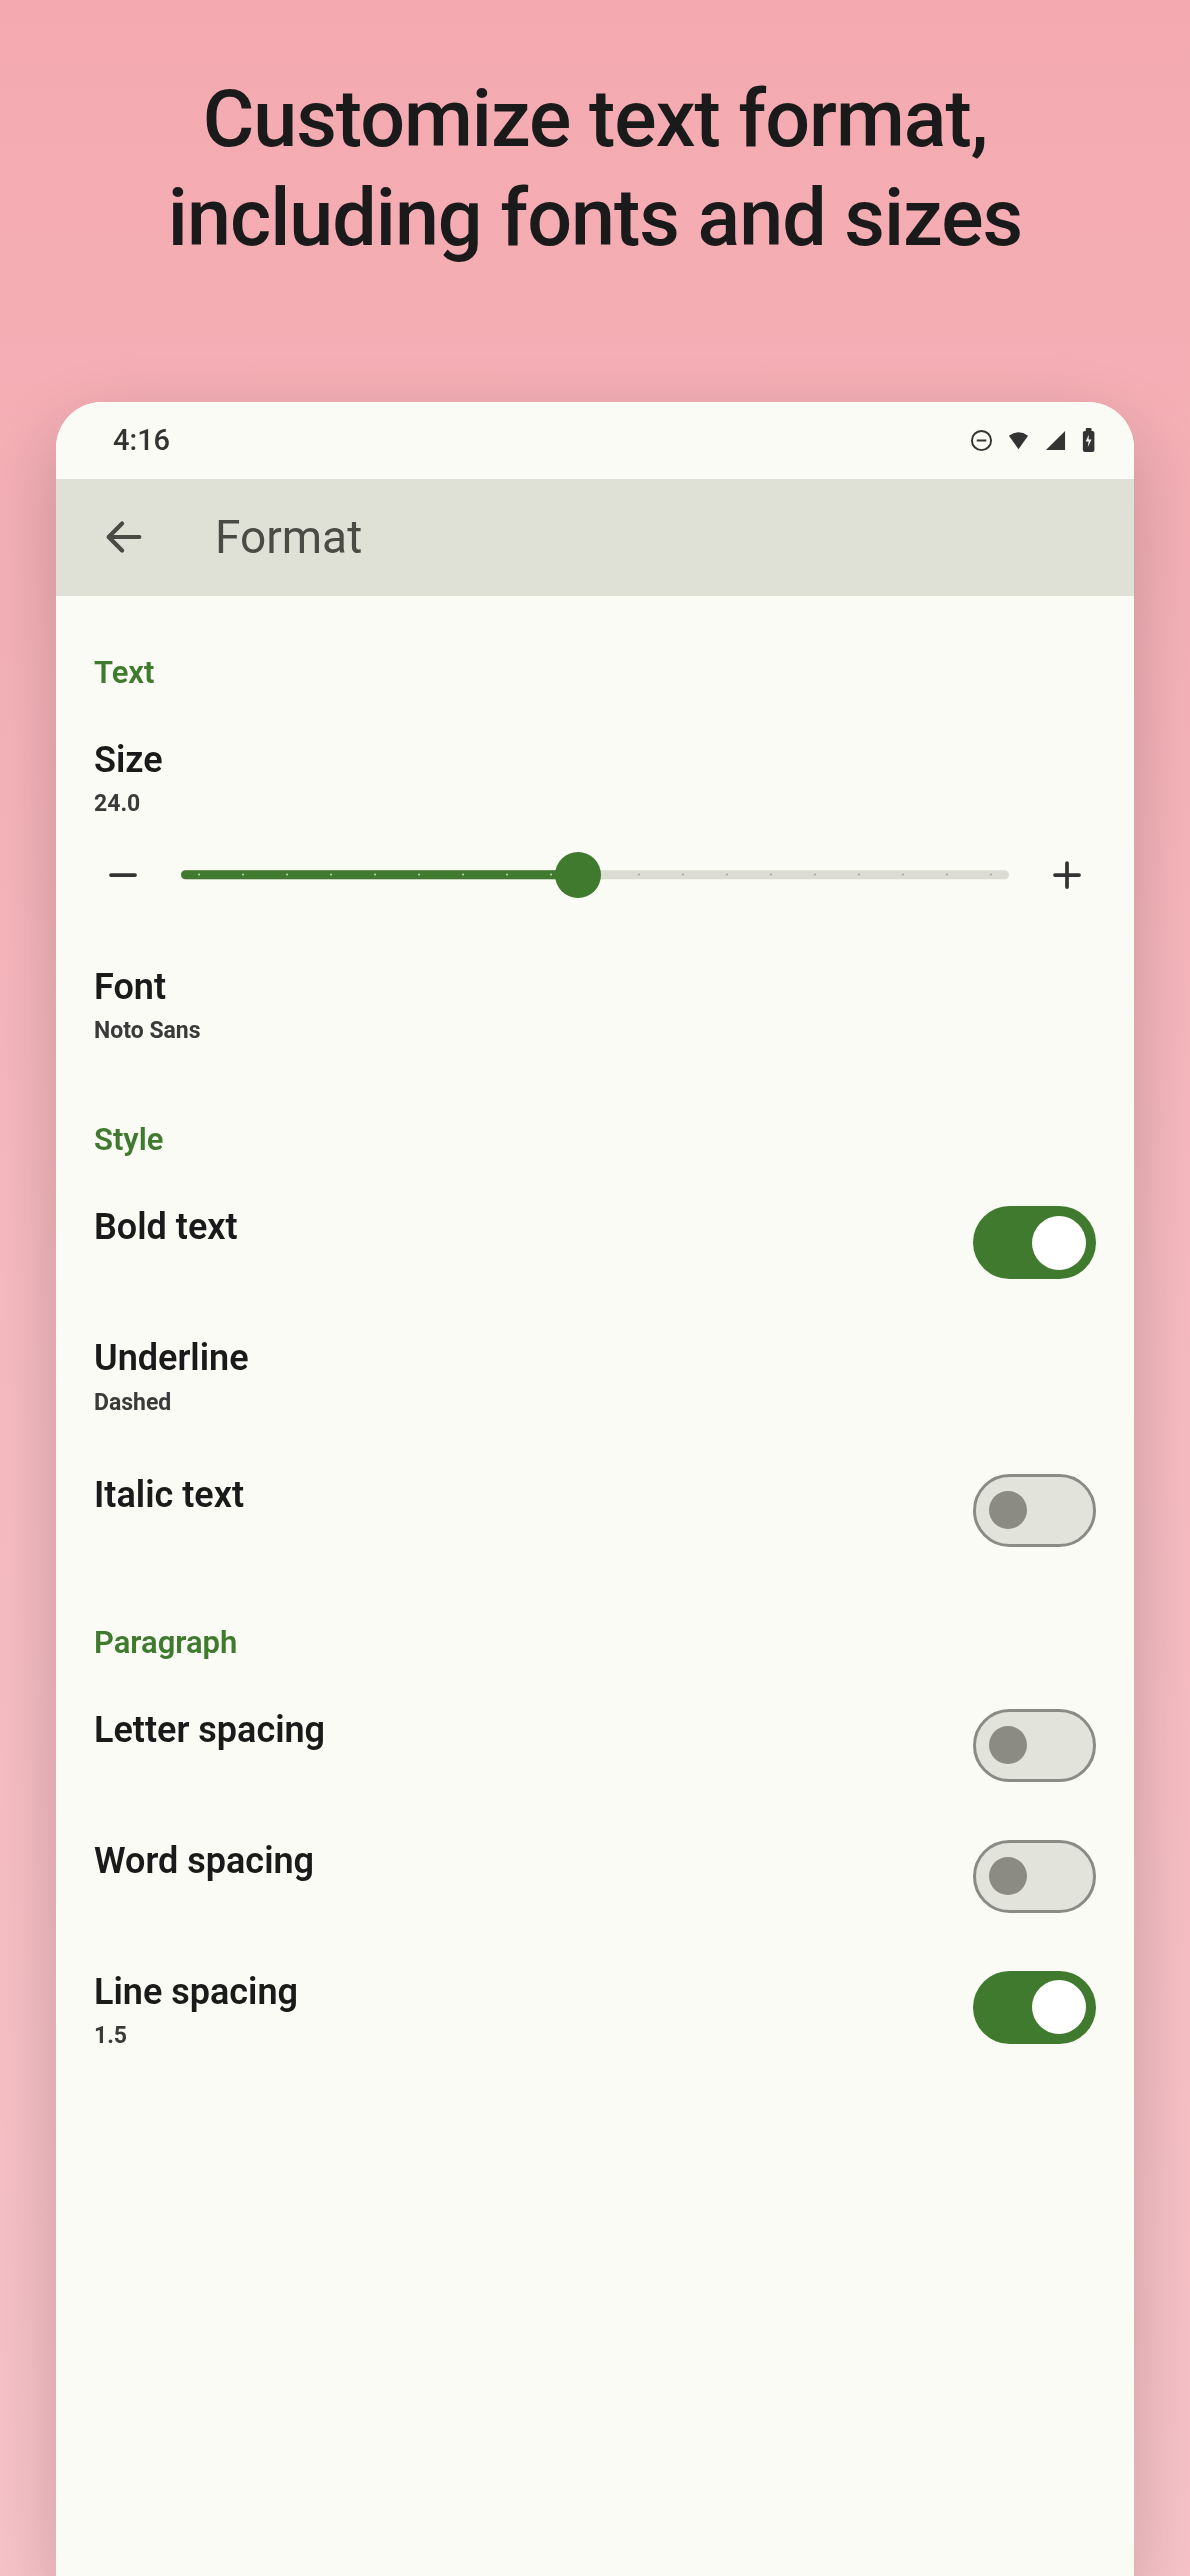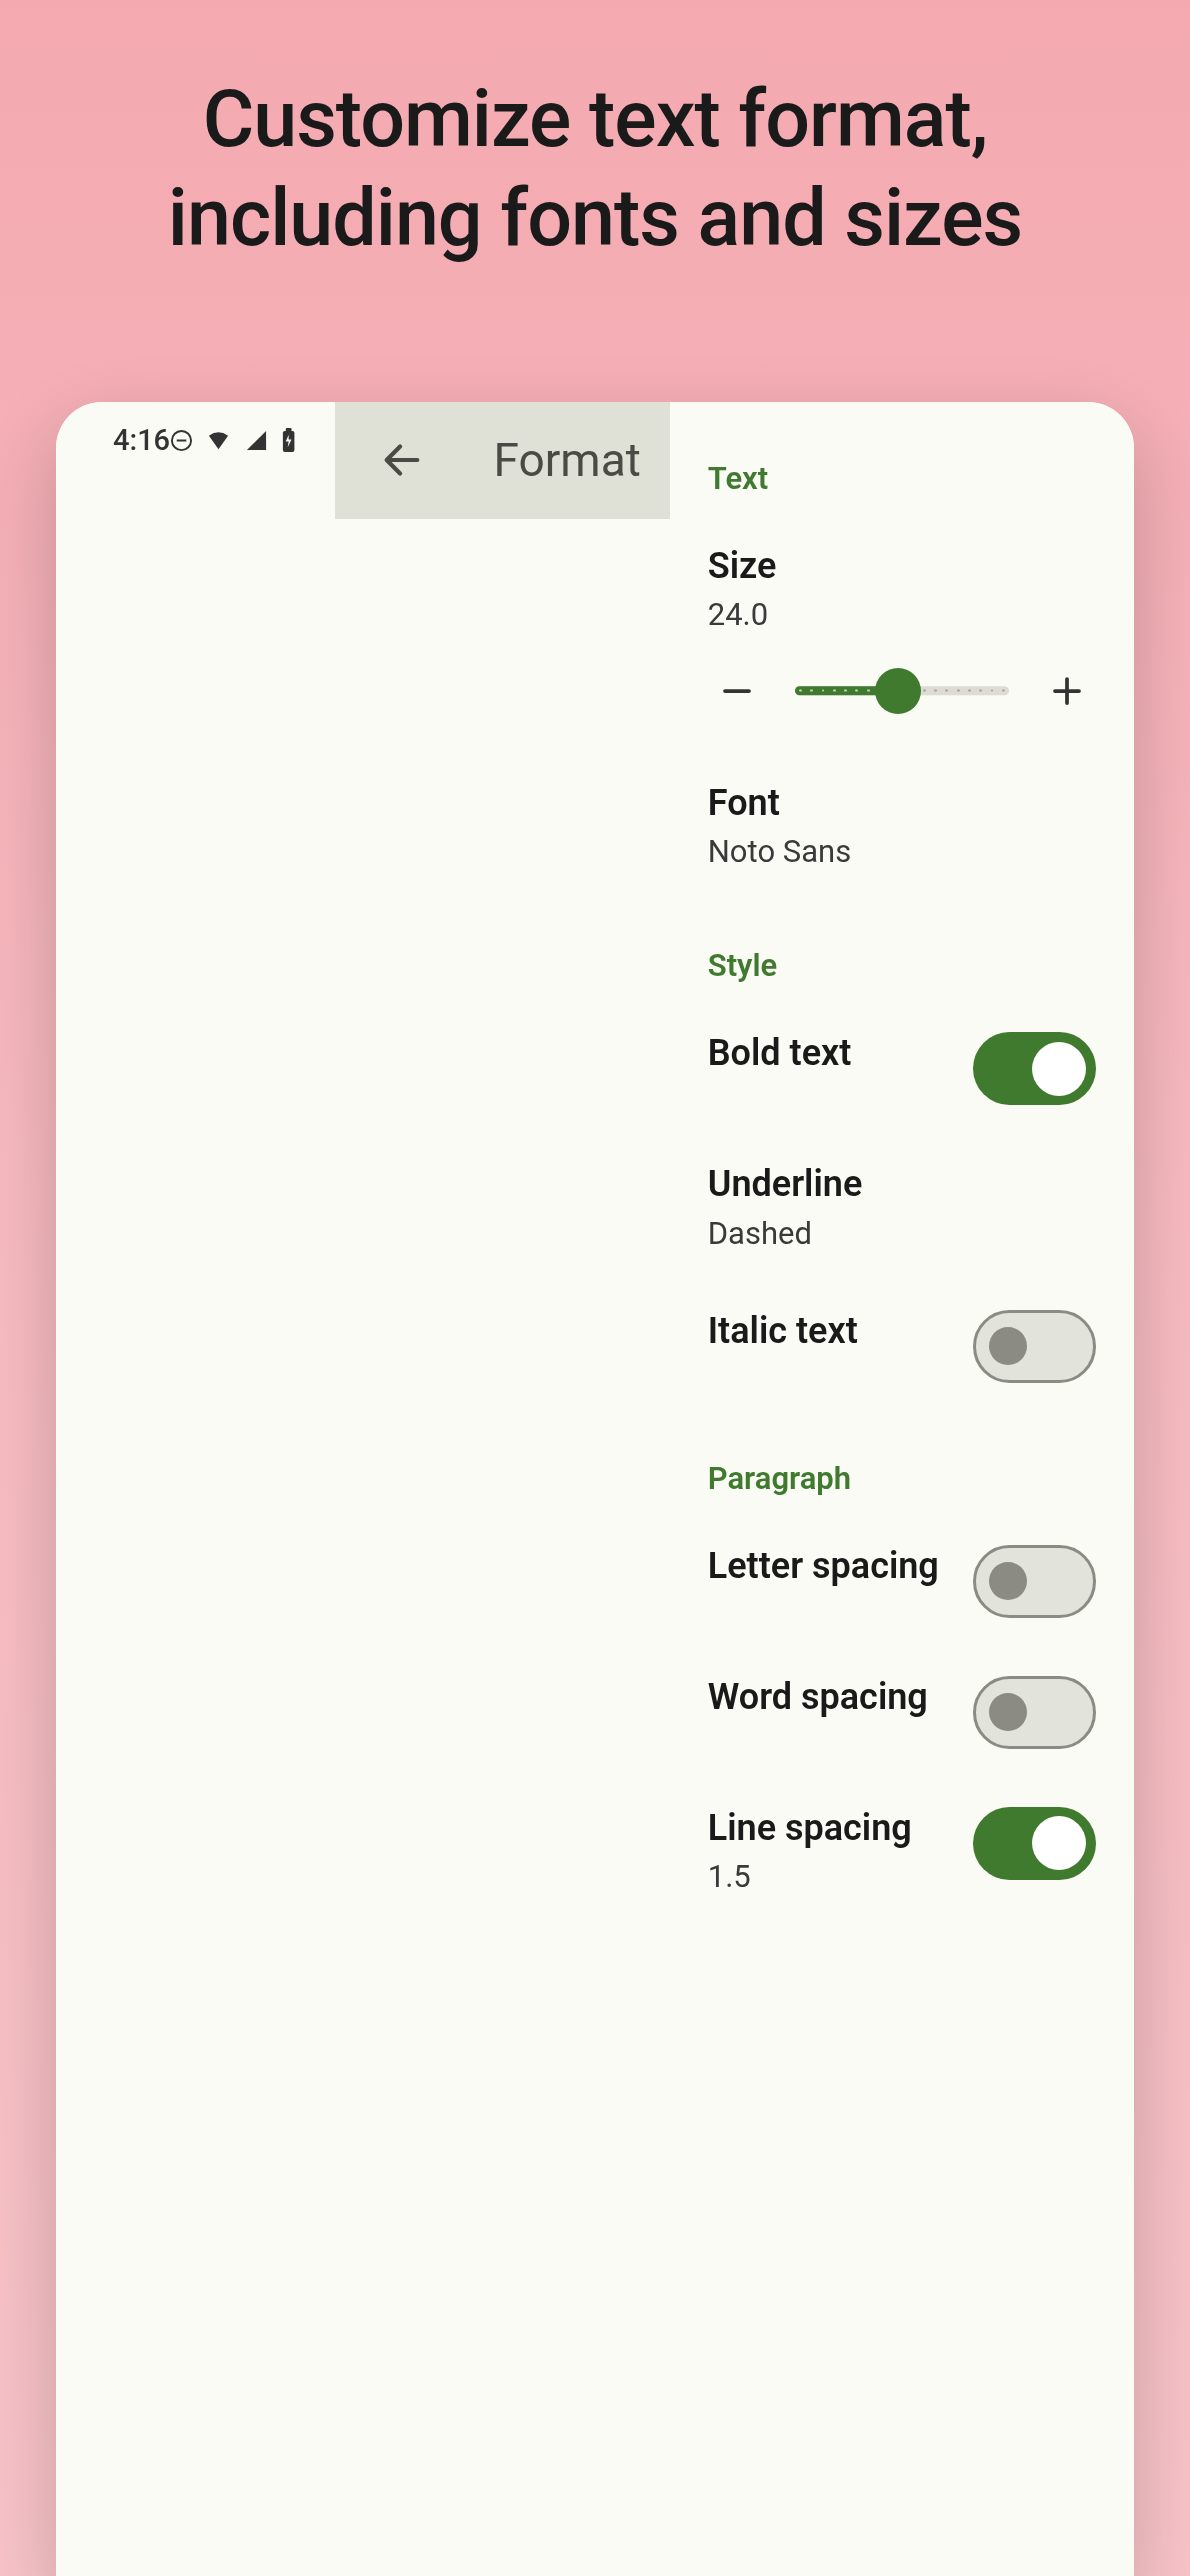--- a/index.html
+++ b/index.html
@@ -23,21 +23,21 @@
   }
   .phone-frame {
     width: 1078px;
     margin-top: 134px;
     background: #fbfbf6;
     border-radius: 46px 46px 0 0;
     box-shadow: 0 29px 77px rgba(0,0,0,0.2);
     overflow: hidden;
     flex: 1;
     display: flex;
-    flex-direction: row;
+    flex-direction: column;
   }
   .status-bar {
     height: 77px;
     display: flex;
     justify-content: space-between;
     align-items: center;
     padding: 0 38px;
     background: #fbfbf6;
     color: #333;
   }
@@ -81,21 +81,21 @@
   }
   .section-header:first-child { margin-top: 58px; }
   .row {
     display: flex;
     justify-content: space-between;
     align-items: flex-start;
     margin-bottom: 58px;
   }
   .row-labels { display: flex; flex-direction: column; gap: 9.6px; }
   .row-title { font-size: 36px; font-weight: 600; color: #1a1a1a; }
-  .row-sub { font-size: 31px; font-weight: 400; color: #3a3a3a; }
+  .row-sub { font-size: 23px; font-weight: 700; color: #3a3a3a; }
   .slider-row {
     display: flex;
     align-items: center;
     gap: 29px;
     margin-top: -9.6px;
     margin-bottom: 62px;
   }
   .step-btn {
     width: 58px;
     height: 58px;

